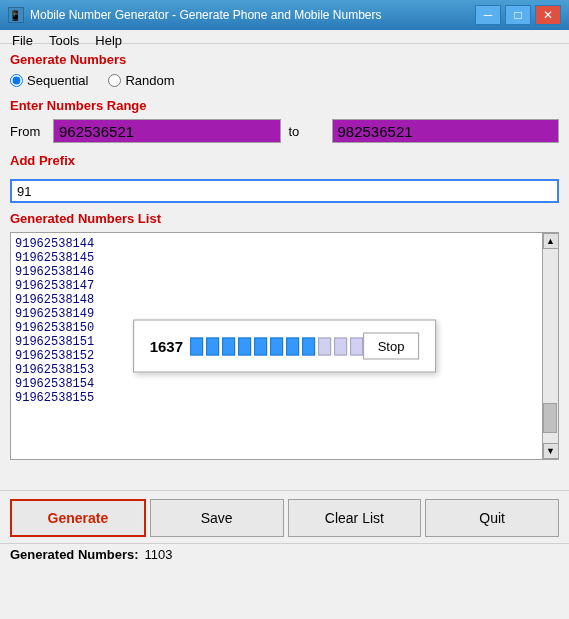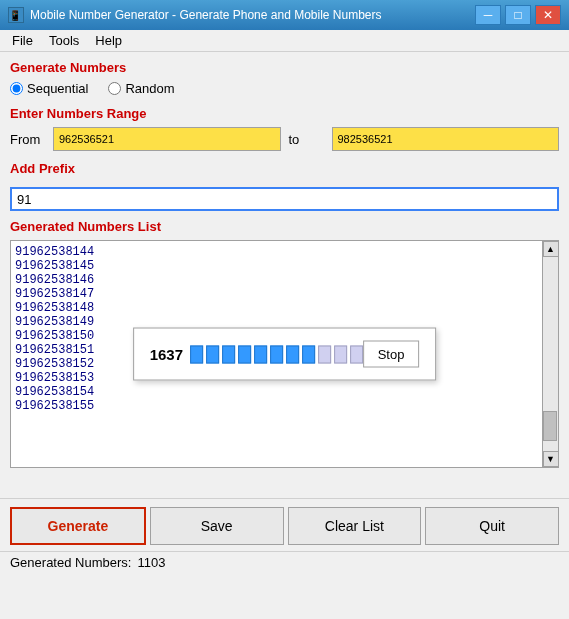--- a/index.html
+++ b/index.html
@@ -49,21 +49,21 @@
       display: flex;
       align-items: center;
       justify-content: center;
     }
     .title-btn.close { background: #e05040; }
     .menu-bar {
       background: #f0f0f0;
       display: flex;
       padding: 2px 4px;
       border-bottom: 1px solid #d0d0d0;
-      height: 22px;
+      height: 14px;
     }
     .menu-item {
       padding: 1px 8px;
       cursor: pointer;
       font-size: 13px;
     }
     .main-content {
       padding: 8px 10px;
       background: #f0f0f0;
     }
@@ -94,22 +94,22 @@
       gap: 8px;
       margin-top: 5px;
     }
     .range-label {
       font-size: 13px;
       min-width: 35px;
     }
     .range-input {
       border: 1px solid #a0a0a0;
       padding: 3px 5px;
-      font-size: 11px;
-      background: #fde047;
+      font-size: 15px;
+      background: #a21caf;
       height: 24px;
       flex: 1;
     }
     .prefix-section { margin-bottom: 8px; }
     .prefix-input {
       border: 2px solid #3b82f6;
       padding: 3px 5px;
       font-size: 13px;
       background: white;
       height: 24px;
@@ -235,21 +235,21 @@
       color: #cc2200;
       font-weight: bold;
     }
     .status-bar {
       display: flex;
       padding: 3px 10px;
       background: #f0f0f0;
       border-top: 1px solid #d0d0d0;
       font-size: 13px;
     }
-    .status-label { font-weight: normal; margin-right: 6px; }
+    .status-label { font-weight: bold; margin-right: 6px; }
   </style>
 </head>
 <body>
 
 <div class="title-bar">
   <div class="title-bar-icon">📱</div>
   <span class="title-bar-text">Mobile Number Generator - Generate Phone and Mobile Numbers</span>
   <div class="title-bar-controls">
     <button class="title-btn">─</button>
     <button class="title-btn">□</button>

